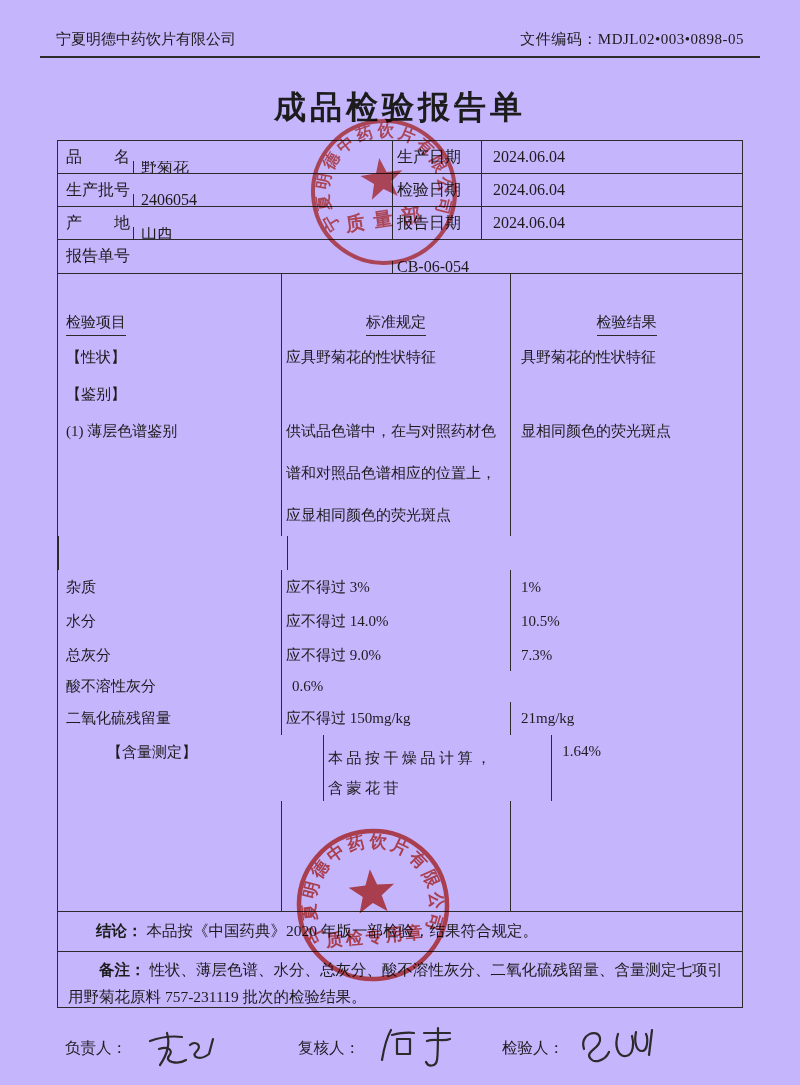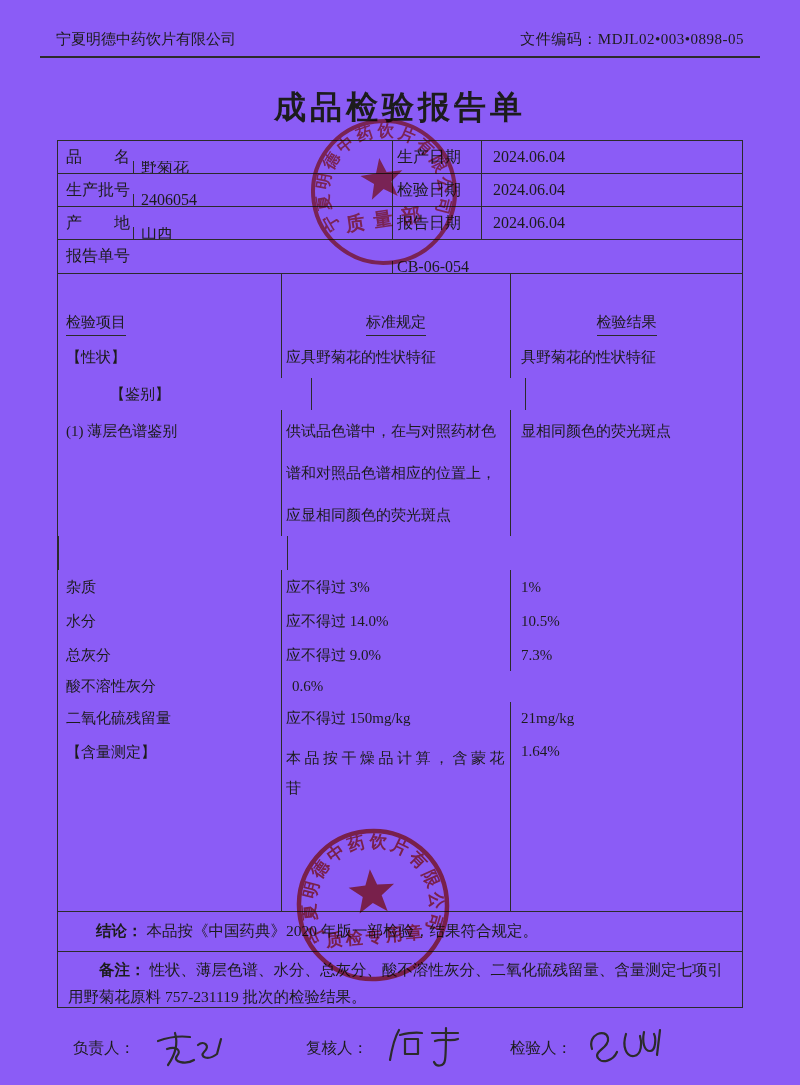--- a/index.html
+++ b/index.html
@@ -1,17 +1,17 @@
 <!DOCTYPE html>
 <html><head>
 <meta charset="utf-8">
 <style>
   html,body{margin:0;padding:0;background:#e8e8e8;}
   .page{
-    position:relative; width:800px; height:1085px; background:#8b5cf6;
+    position:relative; width:800px; height:1085px; background:#c4b5fd;
     font-family:"Liberation Serif","DejaVu Serif",serif; color:#1c1c1c;
     overflow:hidden; margin:0 auto;
   }
   *{box-sizing:border-box;}
 
   
   .hdr{
     position:absolute; left:40px; top:30px; width:720px;
     display:flex; justify-content:space-between; align-items:flex-end;
     font-size:15px; border-bottom:2px solid #2b2b2b; padding:0 16px 7px 16px;
@@ -45,46 +45,46 @@
   .insp{display:flex; flex-direction:column; height:637px; font-size:15px;}
   .irow{display:flex; align-items:center;}
   .cell{height:100%; display:flex; align-items:center; overflow:hidden;}
   .c1{width:223px; padding-left:8px;}
   .c2{width:229px; padding-left:4px; border-left:1px solid #2b2b2b;}
   .c3{width:232px; padding-left:10px; border-left:1px solid #2b2b2b;}
   .ihead{height:62px;}
   .ihead .cell{align-items:flex-end; padding-top:11px;}
   .ihead .c2,.ihead .c3{justify-content:center; padding-left:0;}
   .uline{border-bottom:1px solid #2b2b2b; padding-bottom:3px;}
-  .ir0{height:42px;} .ir1{height:32px;margin-left:44px;} .ir2{height:126px;}
+  .ir0{height:42px;} .ir1{height:32px;} .ir2{height:126px;}
   .ir3{height:34px;} .ir4{height:34px;} .ir5{height:35px;}
   .ir6{height:32px;} .ir7{height:31px;} .ir8{height:33px;} .ir9{height:66px;}
   .ifill{flex:1;}
   .ir2 .cell{align-items:flex-start;}
   .ir2 .c1,.ir2 .c3{line-height:42px;}
   .ir2 .c2{line-height:42px; display:block;}
-  .ir9 .cell{align-items:flex-start; padding-top:8px;}
+  .ir9 .cell{align-items:flex-start; padding-top:8px;margin-left:41px;}
   .assay-std{display:block; line-height:30px;}
   .as-line1{letter-spacing:3.5px;}
 
   
   .concl{
     height:40px; border-top:1px solid #2b2b2b; display:flex; align-items:center;
     padding-left:38px; font-size:15.5px;
   }
   .concl b{margin-right:4px;}
   .remark{
     height:57px; border-top:1px solid #2b2b2b; padding:4px 10px 0 10px;
     font-size:15.5px; line-height:27px;
   }
   .remark p{margin:0; text-indent:2em;}
   .remark b{margin-right:4px;}
 
   
-  .footer{position:absolute; left:16px; top:1018px; width:652px; height:60px; font-size:15.5px;}
+  .footer{position:absolute; left:8px; top:1018px; width:652px; height:60px; font-size:15.5px;}
   .sig-group{position:absolute; top:0; height:60px; display:flex; align-items:center;}
   .sg1{left:57px;} .sg2{left:290px;} .sg3{left:494px;}
   .sig-svg{margin-left:10px;}
   .ink{stroke:#2b2b2b; stroke-width:2.2; fill:none; stroke-linecap:round; stroke-linejoin:round;}
 
   
   .stamp{position:absolute; mix-blend-mode:multiply;}
   .stamp-top{left:308px; top:116px; opacity:.85; transform:rotate(-8deg);}
   .stamp-bottom{left:293px; top:825px; opacity:.9; transform:rotate(-5deg);}
   .stamp text{font-family:"Liberation Serif","DejaVu Serif",serif; font-weight:bold;}

